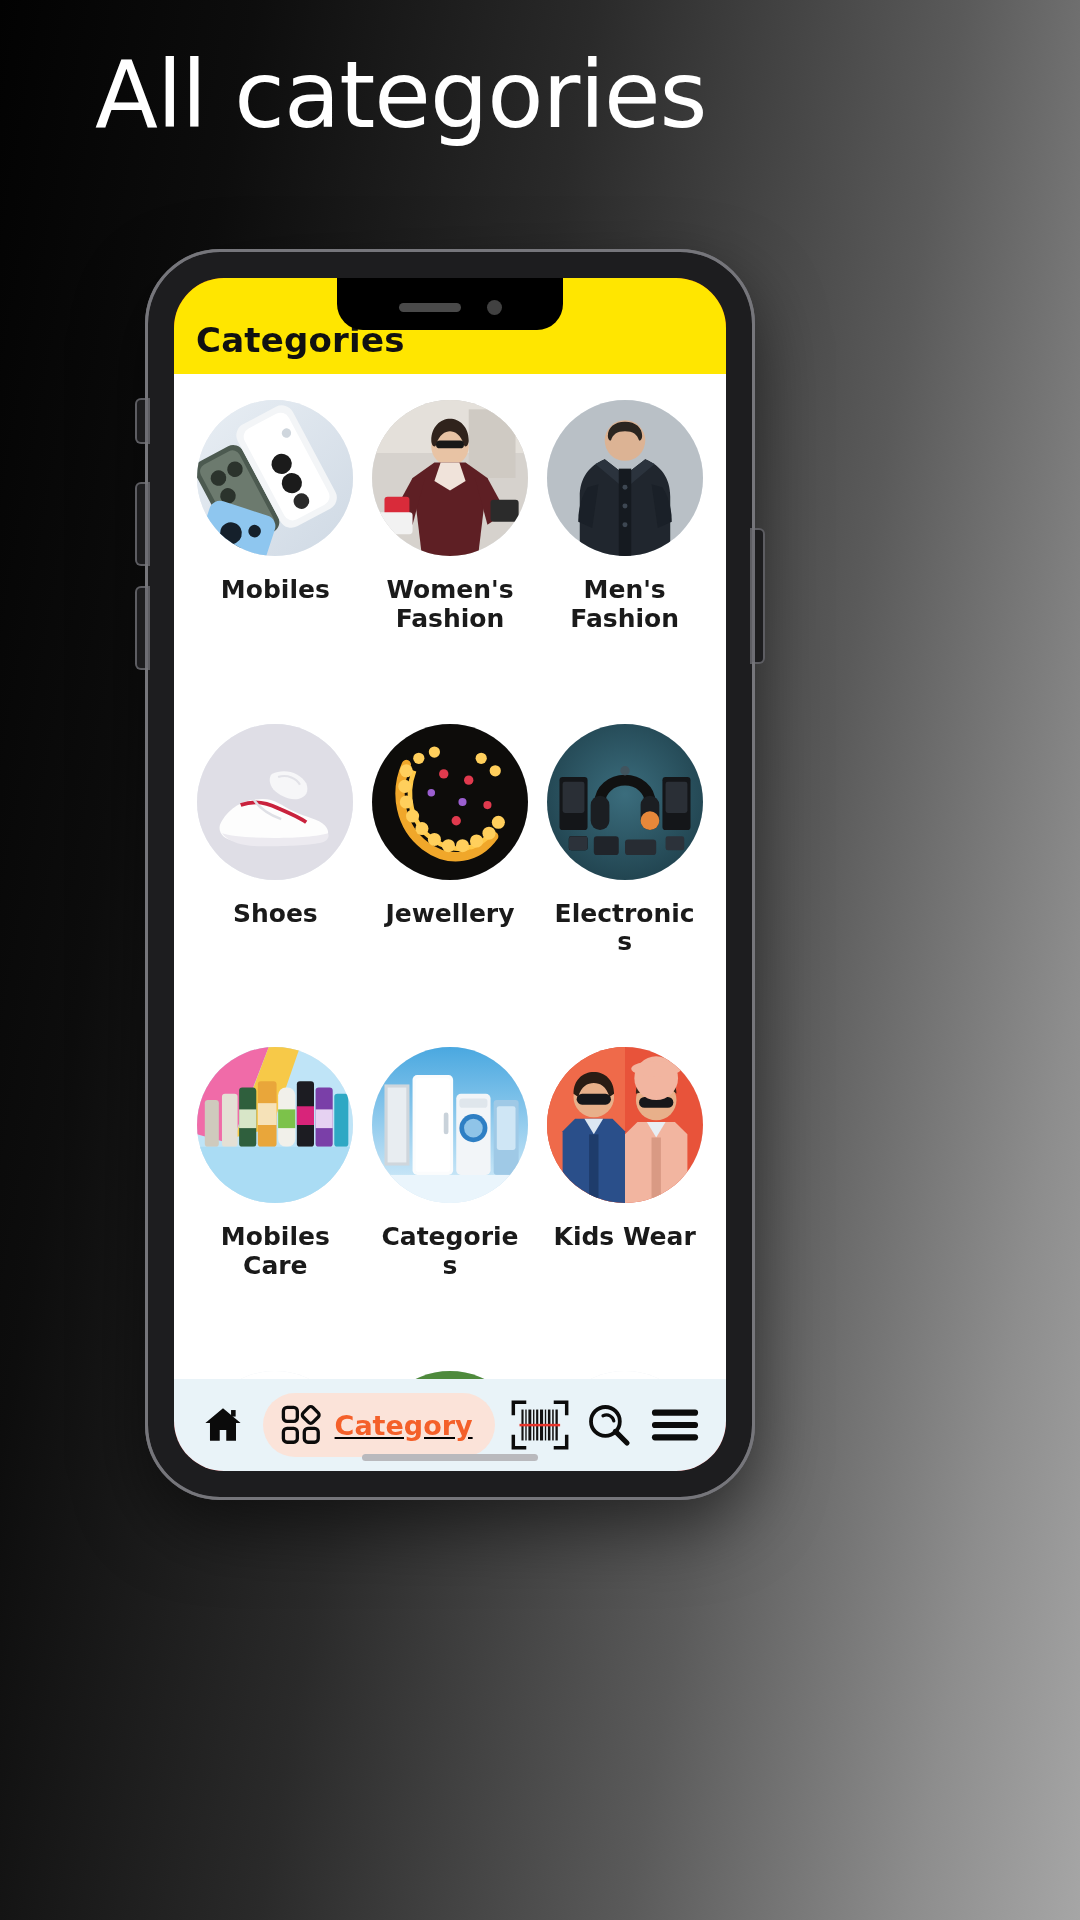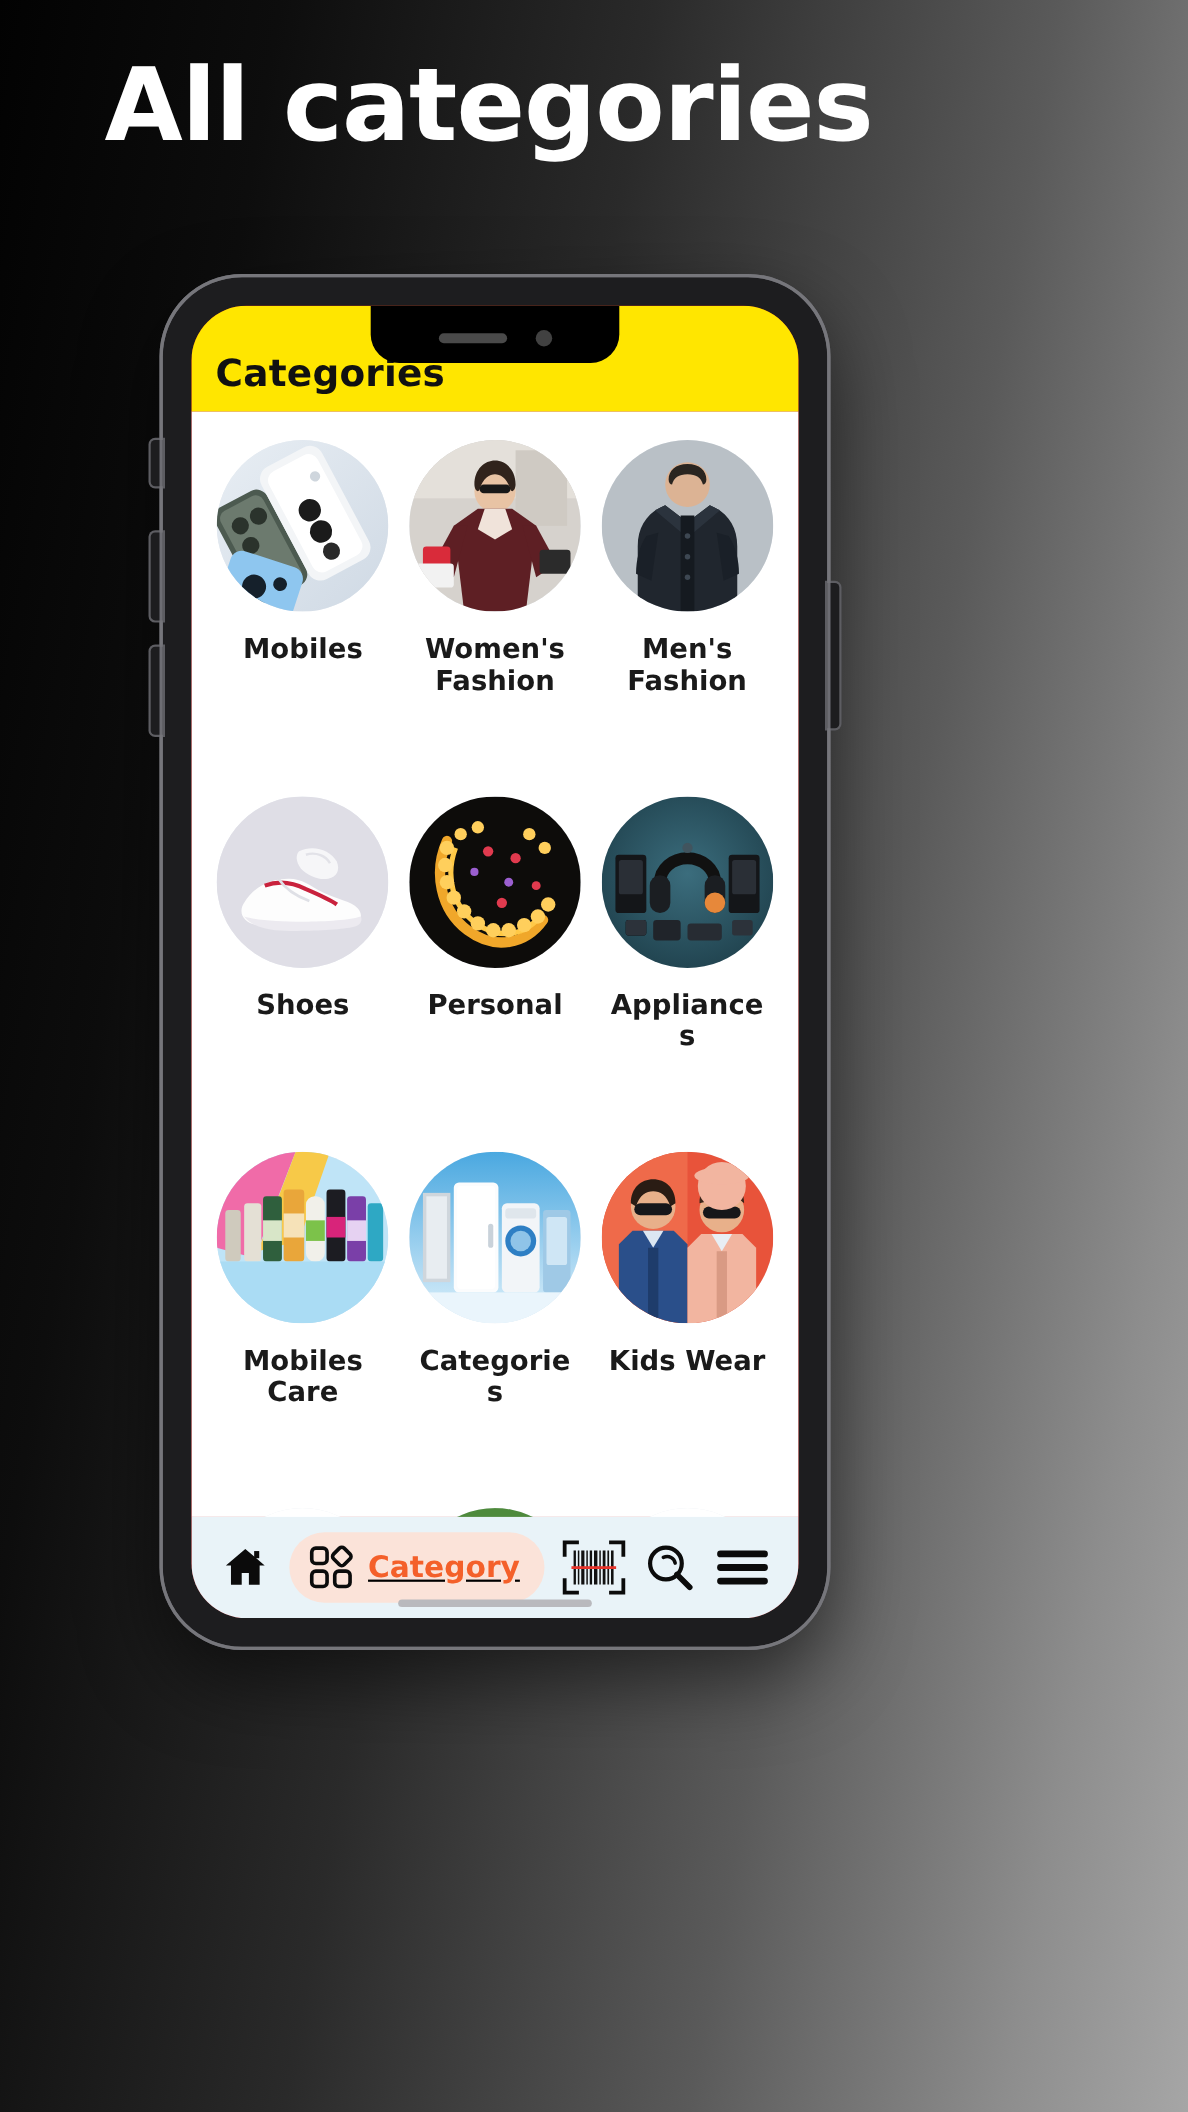--- a/index.html
+++ b/index.html
@@ -6,21 +6,21 @@
   html,body { width:1080px; height:1920px; overflow:hidden; }
   body {
     font-family:"DejaVu Sans", sans-serif;
     background:linear-gradient(100deg,#020202 0%,#0d0d0d 18%,#2a2a2a 42%,#5a5a5a 68%,#8d8d8d 88%,#a6a6a6 100%);
     position:relative;
   }
 
   
   .page-title{
     position:absolute; left:95px; top:42px;
-    font-size:92px; font-weight:700; color:#ffffff;
+    font-size:92px; font-weight:400; color:#ffffff;
     letter-spacing:-1px; font-family:"DejaVu Sans", sans-serif;
     white-space:nowrap;
   }
 
   
   .phone{
     position:absolute; left:148px; top:252px;
     width:604px; height:1245px;
     border-radius:72px;
     background:#1d1d1f;
@@ -254,21 +254,21 @@
                   <circle cx="62" cy="36" r="3"></circle>
                   <circle cx="54" cy="62" r="3"></circle>
                 <circle cx="74" cy="52" r="2.6"></circle>
               </g>
               <g fill="#9b5fd0">
                   <circle cx="58" cy="50" r="2.6"></circle>
                   <circle cx="38" cy="44" r="2.4"></circle>
                 </g>
             </svg>
           </div>
-          <div class="label">Personal</div>
+          <div class="label">Jewellery</div>
         </div>
 
         <div class="cat">
           <div class="thumb">
             <svg viewBox="0 0 100 100">
               <defs>
                   <radialGradient id="ge" cx="50%" cy="45%" r="70%">
                     <stop offset="0" stop-color="#3b6d7d"></stop>
                     <stop offset="1" stop-color="#1b3a45"></stop>
                   </radialGradient>
@@ -283,21 +283,21 @@
               <rect x="60" y="46" width="12" height="22" rx="6" fill="#1b1e22"></rect>
               <rect x="30" y="72" width="16" height="12" rx="2" fill="#20242a"></rect>
               <rect x="50" y="74" width="20" height="10" rx="2" fill="#272c33"></rect>
               <circle cx="66" cy="62" r="6" fill="#e7883a"></circle>
               <rect x="14" y="72" width="12" height="9" rx="1.5" fill="#2c3views"></rect>
               <rect x="14" y="72" width="12" height="9" rx="1.5" fill="#2c323a"></rect>
               <rect x="76" y="72" width="12" height="9" rx="1.5" fill="#2c323a"></rect>
               <circle cx="50" cy="30" r="3" fill="#41545e"></circle>
             </svg>
           </div>
-          <div class="label">Appliances</div>
+          <div class="label">Electronics</div>
         </div>
 
         <div class="row-gap"></div>
         <div class="row-gap"></div>
         <div class="row-gap"></div>
 
         <div class="cat">
           <div class="thumb">
             <svg viewBox="0 0 100 100">
               <rect width="100" height="100" fill="#bfe4f7"></rect>

